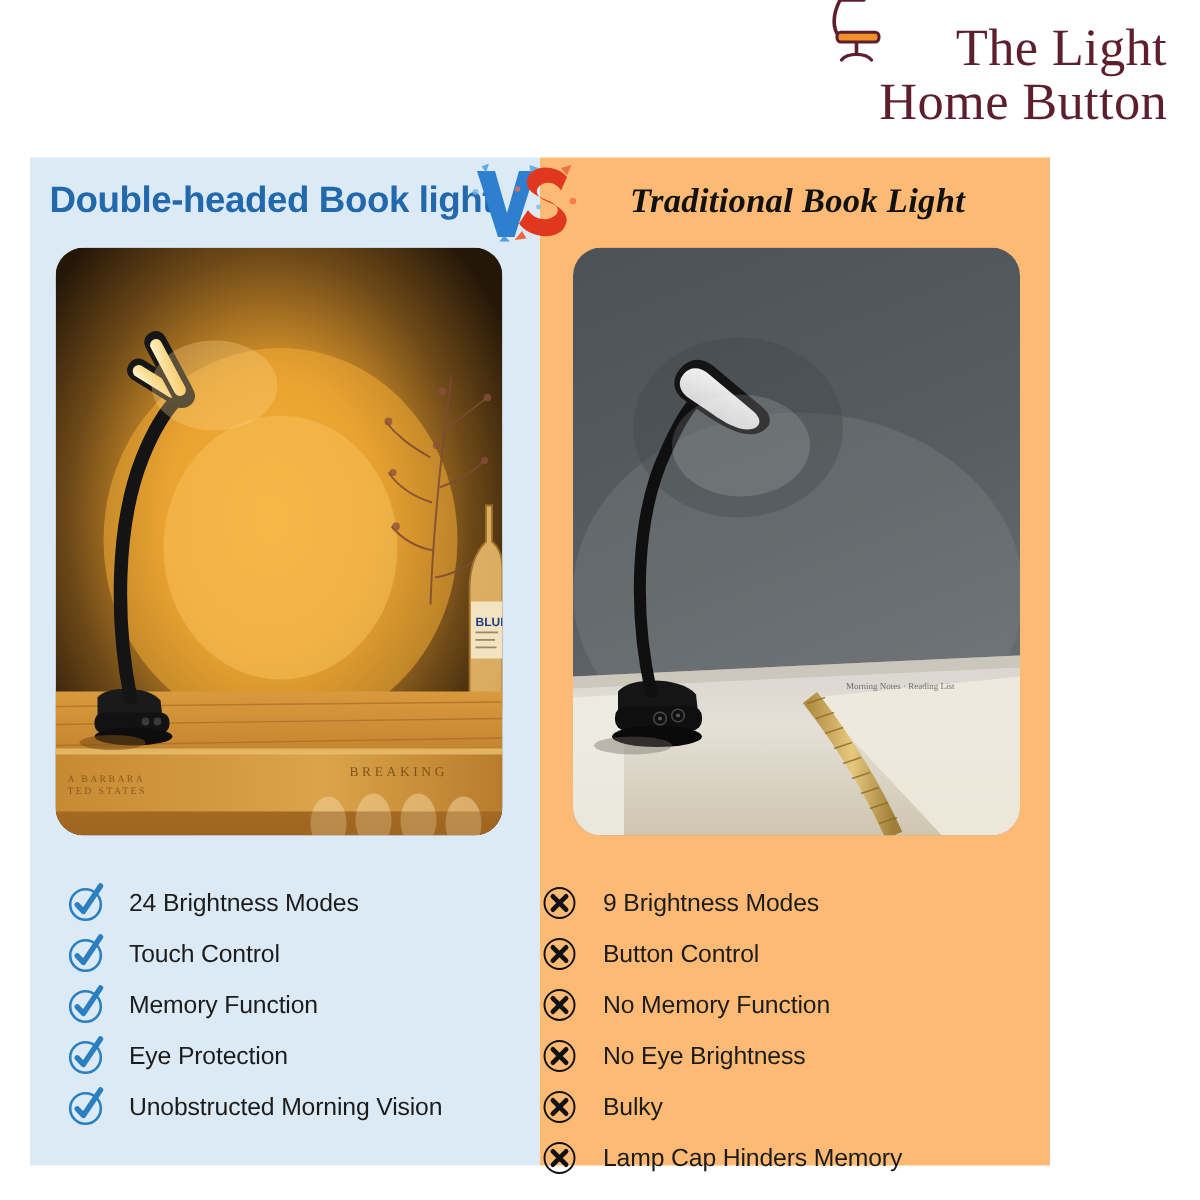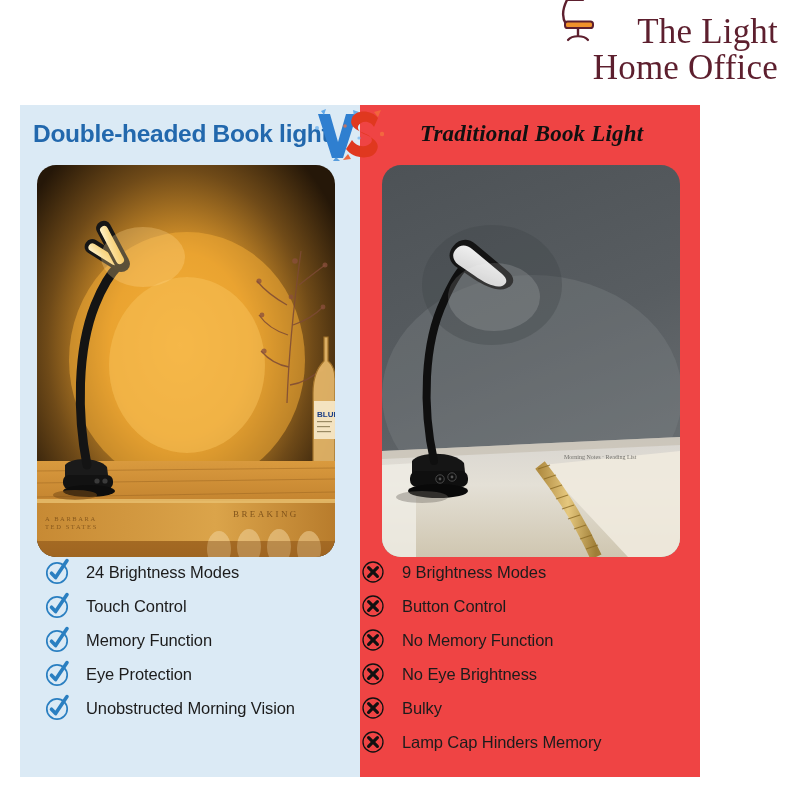--- a/index.html
+++ b/index.html
@@ -53,21 +53,21 @@
     height: 672px;
     display: flex;
   }
   .column {
     width: 340px;
     height: 100%;
     position: relative;
     box-sizing: border-box;
   }
   #column-left  { background: #dbeaf5; }
-  #column-right { background: #ef4444; }
+  #column-right { background: #fdba74; }
 
   
   .heading-row {
     height: 58px;
     display: flex;
     align-items: center;
     position: relative;
   }
   #heading-left {
     padding-left: 13px;
@@ -111,21 +111,21 @@
     border-radius: 19px;
     overflow: hidden;
   }
   #photo-left  { left: 17px; }
   #photo-right { left: 22px; }
   .photo svg { display: block; width: 100%; height: 100%; }
 
   
   .feature-list {
     position: absolute;
-    top: 450px;
+    top: 480px;
     left: 0;
     width: 100%;
     box-sizing: border-box;
   }
   #feature-list-left  { padding-left: 24px; }
   #feature-list-right { }
 
   .feature-item {
     display: flex;
     align-items: center;
@@ -153,21 +153,21 @@
   <span class="brand-line brand-line-1">
     <svg id="chair-icon" viewBox="0 0 52 46">
       <path d="M30 4 L14 4" stroke="#5d1f2e" stroke-width="2.2" fill="none" stroke-linecap="round"></path>
       <path d="M14 4 C 9 14, 9 22, 13 28" stroke="#5d1f2e" stroke-width="2.4" fill="none" stroke-linecap="round"></path>
       <rect x="12" y="25.5" width="28" height="6.5" rx="2.6" fill="#f0922b" stroke="#5d1f2e" stroke-width="2"></rect>
       <path d="M25 32 L25 41" stroke="#5d1f2e" stroke-width="2.4" fill="none"></path>
       <path d="M15 44 C 19 39, 31 39, 35 44" stroke="#5d1f2e" stroke-width="2.2" fill="none" stroke-linecap="round"></path>
     </svg>
     <span>The Light</span>
   </span>
-  <span class="brand-line">Home Office</span>
+  <span class="brand-line">Home Button</span>
 </div>
 
 <div id="comparison-panel">
 
   <div class="column" id="column-left">
 
     <div class="heading-row" id="heading-left">
       <span id="heading-left-text">Double-headed Book light</span>
     </div>
 

